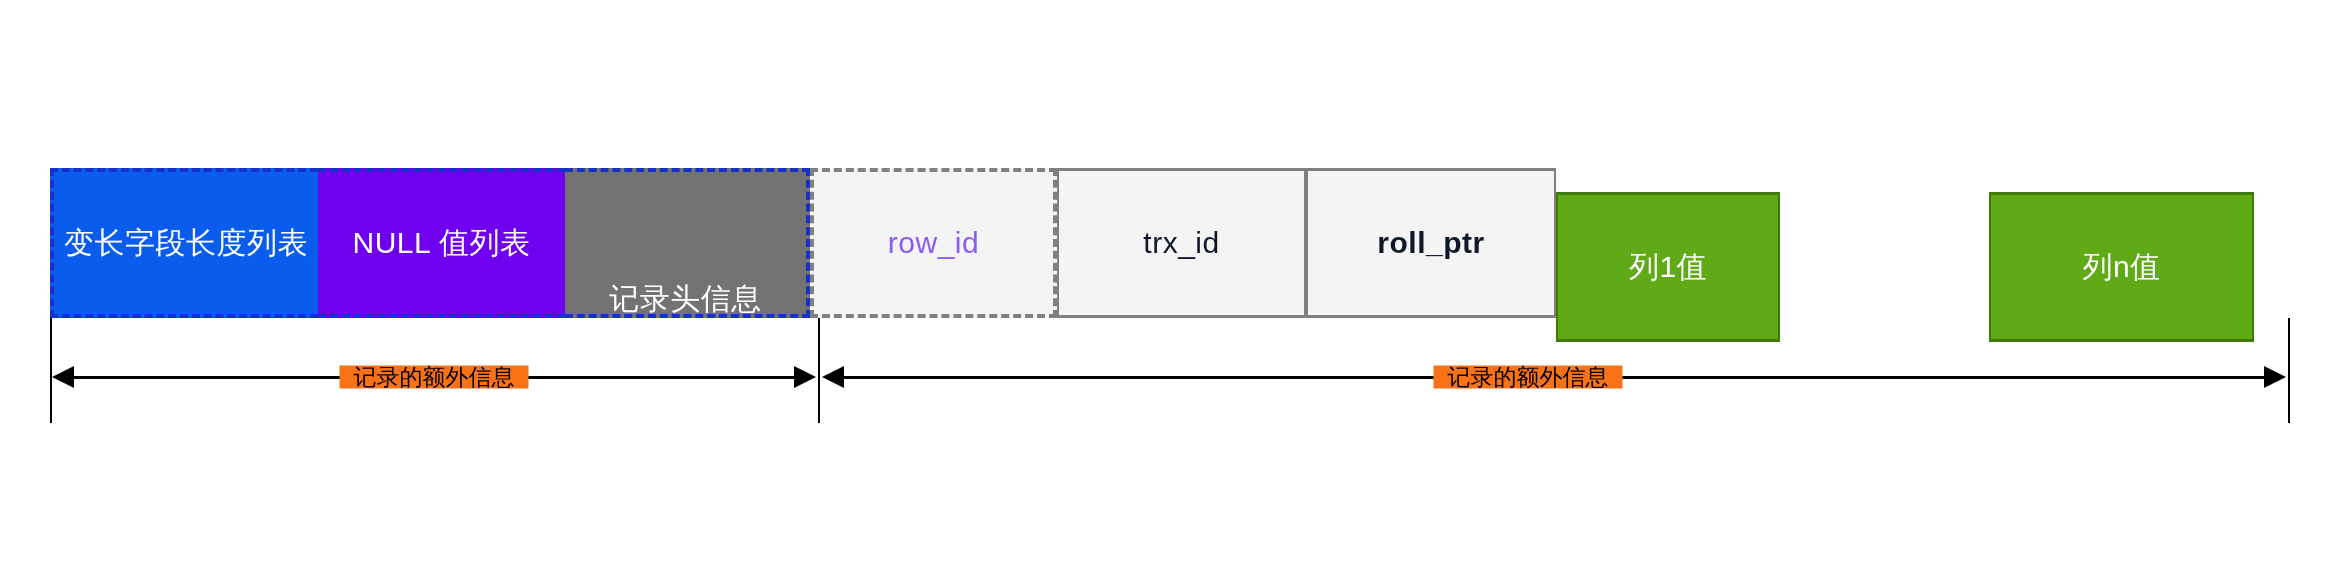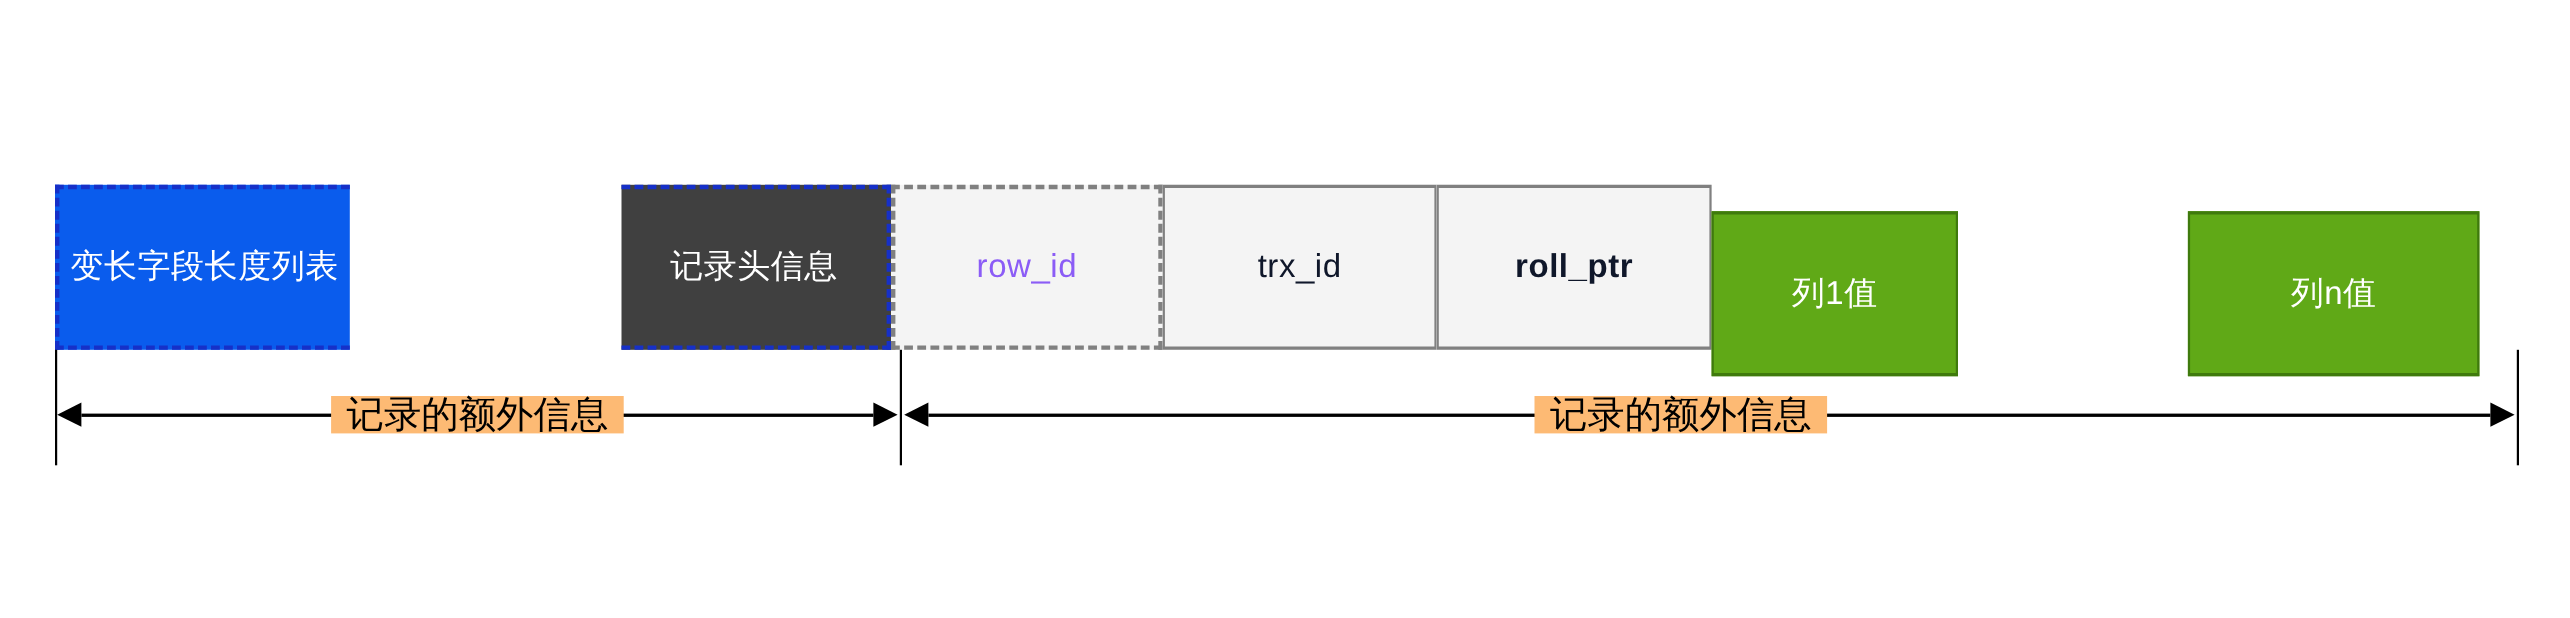--- a/index.html
+++ b/index.html
@@ -51,21 +51,21 @@
   .seg.extra {
     border-top: 4px dashed #1630c8;
     border-bottom: 4px dashed #1630c8;
     color: #ffffff;
   }
   .seg.extra.first { border-left: 4px dashed #1630c8; }
   .seg.extra.last  { border-right: 4px dashed #1630c8; }
 
   .seg.varlen   { background: #0a5ced; }
   .seg.nulllist { background: #7000f0; }
-  .seg.header   { background: #404040; }
+  .seg.header   { background: #737373; align-items: flex-end; }
 
   
   .seg.rowid {
     background: #f4f4f4;
     color: #8b5cf6;
     border: 4px dashed #808080;
     border-right: 4px dashed #808080;
   }
 
   
@@ -103,40 +103,43 @@
     width: 0;
     height: 0;
     border-top: 11px solid transparent;
     border-bottom: 11px solid transparent;
   }
   .arrow-head.left  { border-right: 22px solid #000000; }
   .arrow-head.right { border-left: 22px solid #000000; }
 
   .dim-label {
     position: absolute;
-    font-size: 34px;
+    font-size: 23px;
     line-height: 1;
     color: #000000;
     white-space: nowrap;
     transform: translate(-50%, -50%);
-    background: #fdba74;
+    background: #f97316;
     padding: 0 14px;
   }
 </style>
 </head>
 <body>
 
 <div id="diagram">
 
   <div class="block-row">
 
     <div class="seg extra first varlen" style="left:0px; width:268px;">
       <span class="seg-label">变长字段长度列表</span>
     </div>
 
+    <div class="seg extra nulllist" style="left:268px; width:247px;">
+      <span class="seg-label">NULL 值列表</span>
+    </div>
 
     <div class="seg extra last header" style="left:515px; width:245px;">
       <span class="seg-label">记录头信息</span>
     </div>
 
     <div class="seg rowid" style="left:760px; width:247px;">
       <span class="seg-label">row_id</span>
     </div>
 
     <div class="seg sys" style="left:1007px; width:249px;">

